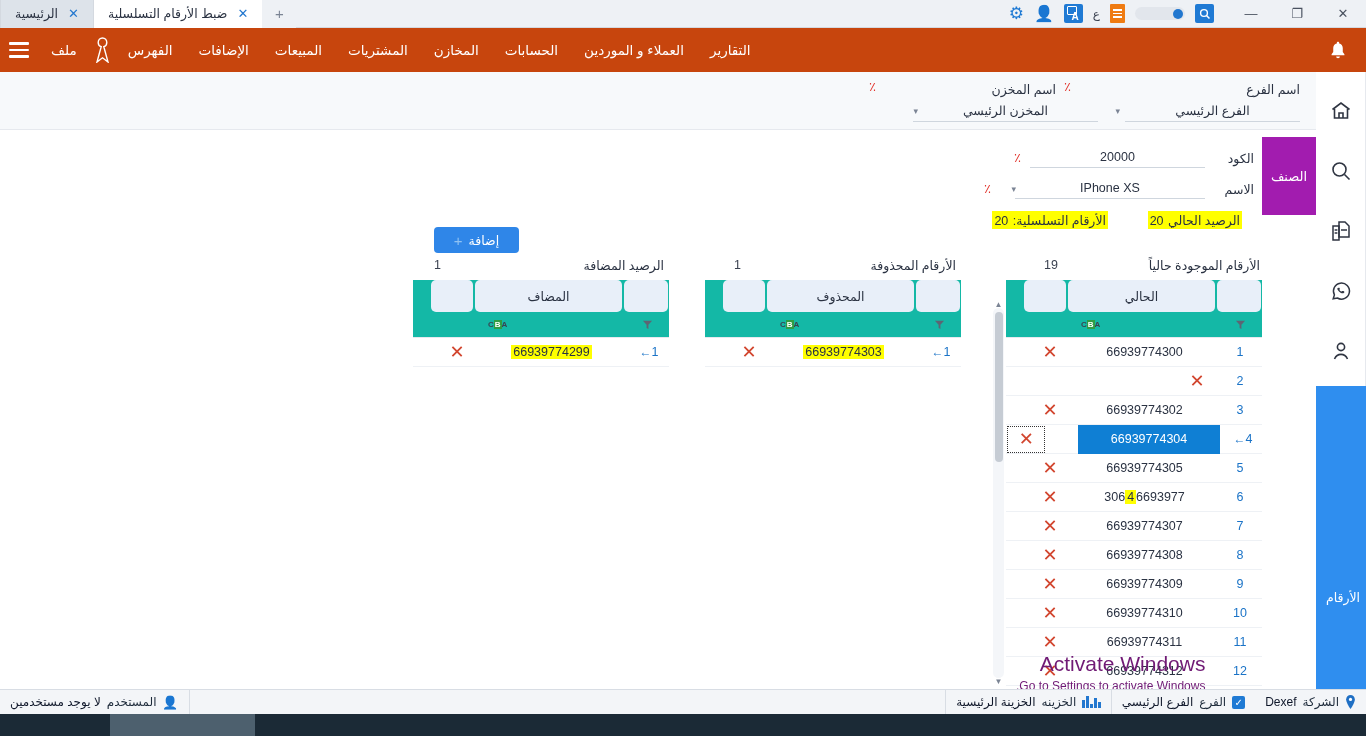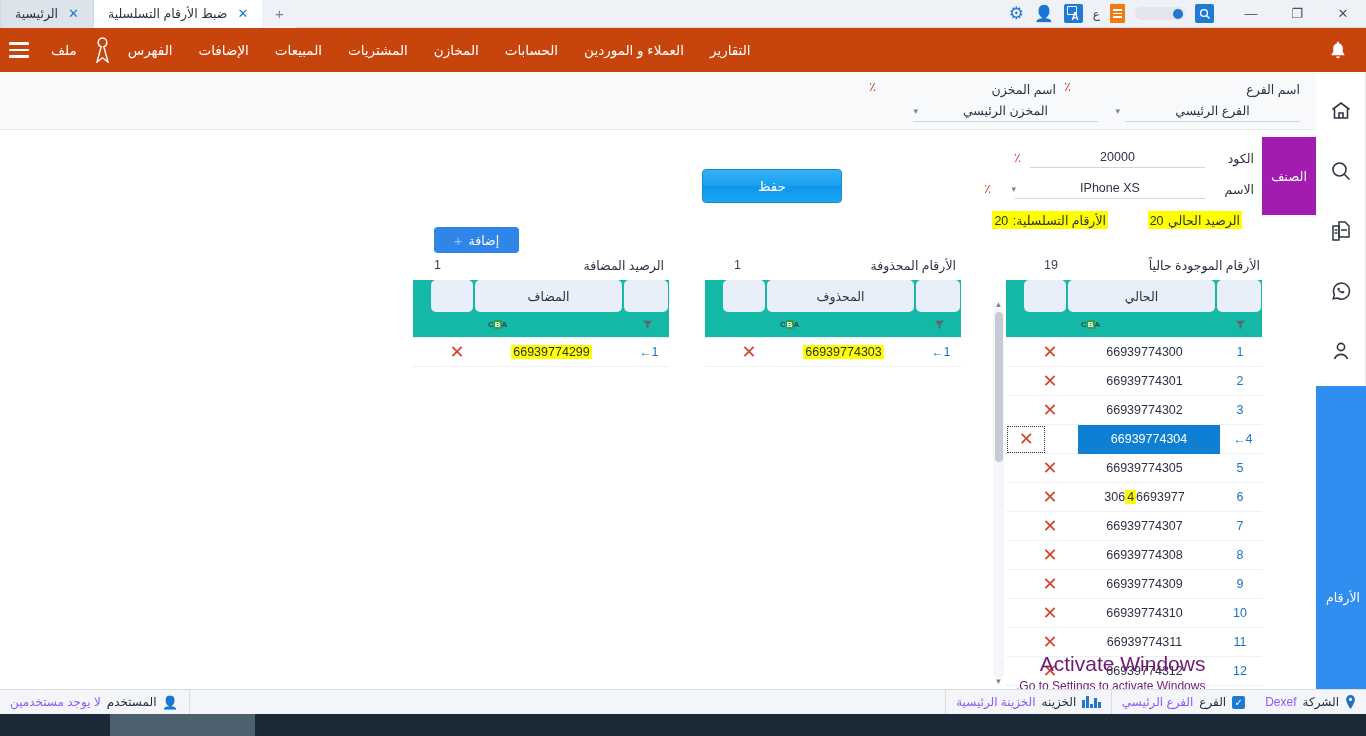--- a/index.html
+++ b/index.html
@@ -180,21 +180,21 @@
 
   
   .statusbar {
     position:absolute; bottom:22px; left:0; width:1366px; height:25px;
     background:#f3f5f8; border-top:1px solid #d8dde4;
     display:flex; align-items:center; font-size:12px; color:#1d2a3a;
   }
   .sb-item { display:flex; align-items:center; gap:6px; padding:0 10px; height:25px;
     border-left:1px solid #d8dde4; }
   .sb-item.noborder { border-left:none; }
-  .sb-val { color:#8b5cf6; }
+  .sb-val { color:#0f172a; }
   .sb-lbl { color:#1d2a3a; }
   .chk { width:13px;height:13px;background:#1f7ad4;border-radius:2px;color:#fff;
     font-size:10px;display:flex;align-items:center;justify-content:center; }
   .bars { display:flex; align-items:flex-end; gap:1.5px; height:12px; }
   .bars i{display:block;width:2.5px;background:#2277cf;}
   .user-ic { color:#1f6fc4; font-size:13px; }
 
   .taskbar { position:absolute; bottom:0; left:0; width:1366px; height:22px; background:#1b2a36; }
   .taskbar .seg { position:absolute; left:110px; top:0; width:145px; height:22px; background:#4d606e; }
   .tb-time { position:absolute; right:0; top:0; color:#e8eaec; font-size:11px; }
@@ -356,23 +356,20 @@
 
     <div style="position:absolute;top:81px;right:74px;" class="hl">
       <span style="font-size:12.5px;color:#2a3242;">الرصيد الحالي</span>
       <span style="font-size:12.5px;color:#2a3242;">20</span>
     </div>
     <div style="position:absolute;top:81px;right:208px;" class="hl">
       <span style="font-size:12.5px;color:#2a3242;">الأرقام التسلسلية:</span>
       <span style="font-size:12.5px;color:#2a3242;">20</span>
     </div>
 
-    <div class="btn-save">
-      <span>حفظ</span>
-    </div>
 
     <div class="btn-add">
       <span>إضافة</span>
       <span class="plus">+</span>
     </div>
 
     <div class="panel" style="right:0; width:310px; height:425px;">
       <span class="panel-title" style="right:56px;margin-left:30px;">الأرقام الموجودة حالياً</span>
       <span class="panel-count" style="right:258px;">19</span>
 
@@ -400,21 +397,20 @@
         <div id="rows-existing">
             <div class="grow">
               <div class="cell cell-idx" style="width: 44px;">1</div>
               <div class="cell cell-val" style="width: 147px;">66939774300</div>
               <div class="cell cell-del" style="width: 42px;">
                 <span class="xmark">✕</span>
               </div>
             </div>
             <div class="grow">
               <div class="cell cell-idx" style="width: 44px;">2</div>
-              <div class="cell cell-val" style="width: 147px;">66939774301</div>
               <div class="cell cell-del" style="width: 42px;">
                 <span class="xmark">✕</span>
               </div>
             </div>
             <div class="grow">
               <div class="cell cell-idx" style="width: 44px;">3</div>
               <div class="cell cell-val" style="width: 147px;">66939774302</div>
               <div class="cell cell-del" style="width: 42px;">
                 <span class="xmark">✕</span>
               </div>

